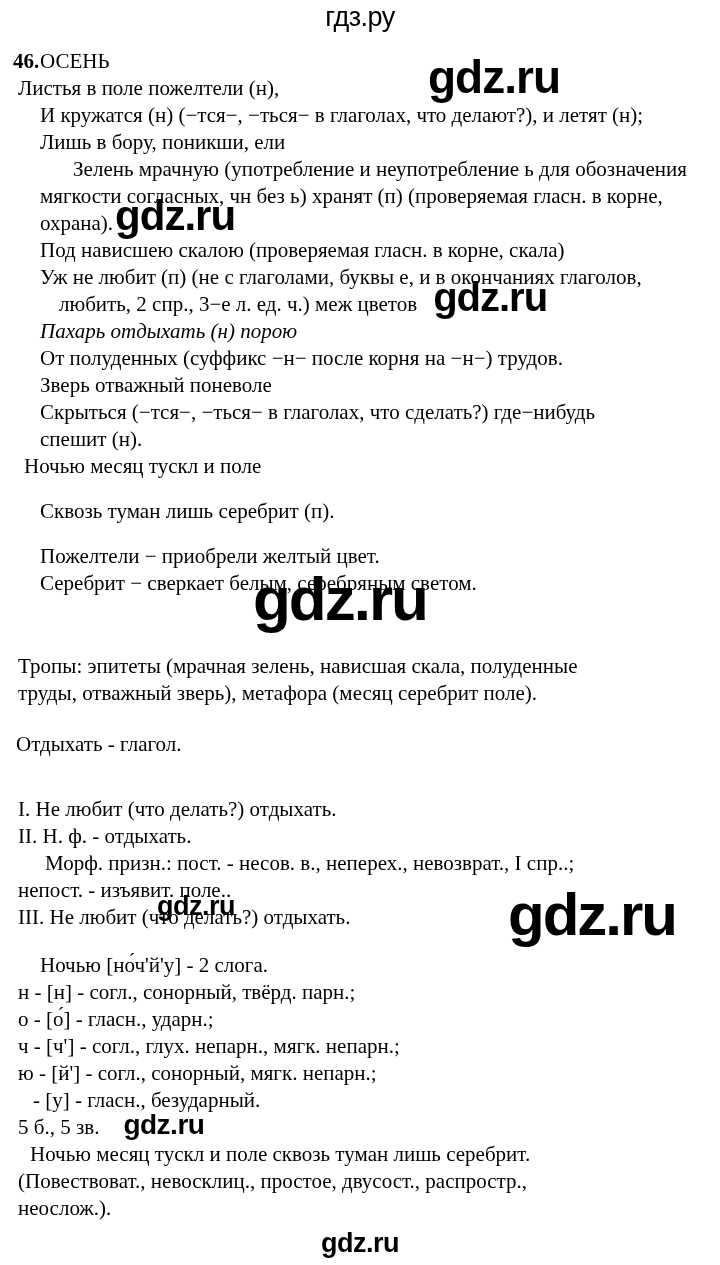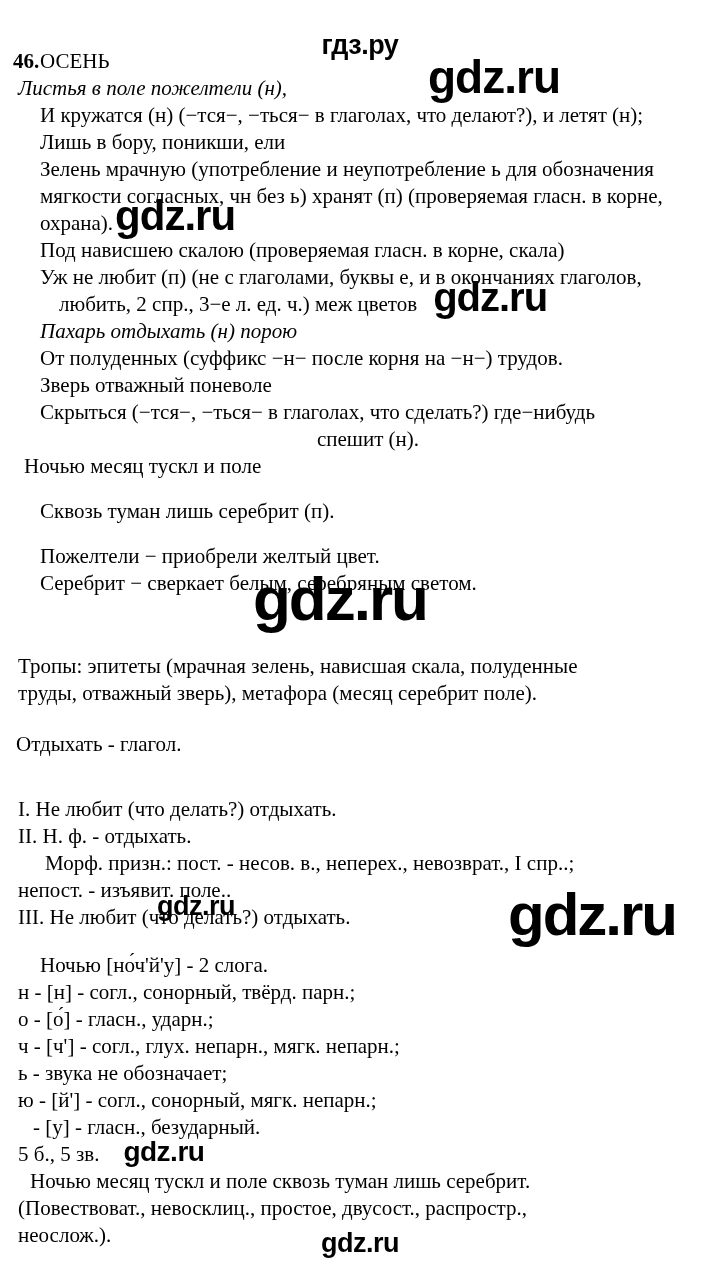--- a/index.html
+++ b/index.html
@@ -15,24 +15,23 @@
     color: #000000;
     overflow: hidden;
     font-family: "Liberation Serif", serif;
   }
   
   .site-header {
     position: absolute;
     top: 2px; left: 0; right: 0;
     text-align: center;
     font-family: "Liberation Sans", sans-serif;
-    font-weight: 700;
+    font-weight: 400;
     font-size: 27px;
     letter-spacing: -0.5px;
-    margin-top: 28px;
   }
   .site-footer {
     position: absolute;
     top: 1228px; left: 0; right: 0;
     text-align: center;
     font-family: "Liberation Sans", sans-serif;
     font-weight: 700;
     font-size: 27px;
     letter-spacing: -0.5px;
   }
@@ -85,51 +84,50 @@
 <div class="page">
 
   <div class="site-header">гдз.ру</div>
 
   <div class="wm wm-top">gdz.ru</div>
 
   <div class="exercise-number">46.</div>
 
   <div class="text-body">
       <div class="line" style="padding-left: 40px;"><span>ОСЕНЬ</span></div>
-      <div class="line" style=" font-style: italic;"><span>Листья в поле пожелтели (н),</span></div>
+      <div class="line" style=""><span>Листья в поле пожелтели (н),</span></div>
       <div class="line" style="padding-left: 40px;"><span>И кружатся (н) (−тся−, −ться− в глаголах, что делают?), и летят (н);</span></div>
       <div class="line" style="padding-left: 40px;"><span>Лишь в бору, поникши, ели</span></div>
-      <div class="line" style="padding-left: 40px;"><span>Зелень мрачную (употребление и неупотребление ь для обозначения</span></div>
+      <div class="line" style="padding-left: 40px; text-align: center;"><span>Зелень мрачную (употребление и неупотребление ь для обозначения</span></div>
       <div class="line" style="padding-left: 40px;"><span>мягкости согласных, чн без ь) хранят (п) (проверяемая гласн. в корне,</span></div>
       <div class="line" style="padding-left: 40px;"><span>охрана).</span><span class="wm-inline wm-md">gdz.ru</span></div>
       <div class="line" style="padding-left: 40px;"><span>Под нависшею скалою (проверяемая гласн. в корне, скала)</span></div>
       <div class="line" style="padding-left: 40px;"><span>Уж не любит (п) (не с глаголами, буквы е, и в окончаниях глаголов,</span></div>
       <div class="line" style="padding-left: 59px;"><span>любить, 2 спр., 3−е л. ед. ч.) меж цветов</span><span class="wm-inline wm-md2">gdz.ru</span></div>
       <div class="line" style="padding-left: 40px; font-style: italic;"><span>Пахарь отдыхать (н) порою</span></div>
       <div class="line" style="padding-left: 40px;"><span>От полуденных (суффикс −н− после корня на −н−) трудов.</span></div>
       <div class="line" style="padding-left: 40px;"><span>Зверь отважный поневоле</span></div>
       <div class="line" style="padding-left: 40px;"><span>Скрыться (−тся−, −ться− в глаголах, что сделать?) где−нибудь</span></div>
-      <div class="line" style="padding-left: 16px; text-align: center;"><span>спешит (н).</span></div>
+      <div class="line" style="padding-left: 40px;"><span>спешит (н).</span></div>
       <div class="line" style="padding-left: 24px;"><span>Ночью месяц тускл и поле</span></div>
       <div class="line" style="padding-left: 40px; margin-top: 18px;"><span>Сквозь туман лишь серебрит (п).</span></div>
       <div class="line" style="padding-left: 40px; margin-top: 18px;"><span>Пожелтели − приобрели желтый цвет.</span></div>
       <div class="line" style="padding-left: 40px;"><span>Серебрит − сверкает белым, серебряным светом.</span></div>
       <div class="line" style="margin-top: 56px;"><span>Тропы: эпитеты (мрачная зелень, нависшая скала, полуденные</span></div>
       <div class="line"><span>труды, отважный зверь), метафора (месяц серебрит поле).</span></div>
       <div class="line" style="padding-left: 16px; margin-top: 24px;"><span>Отдыхать - глагол.</span></div>
       <div class="line" style="margin-top: 38px;"><span>I. Не любит (что делать?) отдыхать.</span></div>
       <div class="line"><span>II. Н. ф. - отдыхать.</span></div>
       <div class="line" style="padding-left: 45px;"><span>Морф. призн.: пост. - несов. в., неперех., невозврат., I спр..;</span></div>
       <div class="line"><span>непост. - изъявит. поле..</span></div>
       <div class="line"><span>III. Не любит (что делать?) отдыхать.</span></div>
       <div class="line" style="padding-left: 40px; margin-top: 21px;"><span>Ночью [но́ч'й'у] - 2 слога.</span></div>
       <div class="line"><span>н - [н] - согл., сонорный, твёрд. парн.;</span></div>
       <div class="line"><span>о - [о́] - гласн., ударн.;</span></div>
       <div class="line"><span>ч - [ч'] - согл., глух. непарн., мягк. непарн.;</span></div>
-      <div class="line"><span>ь - звука не обозначает;</span></div>
       <div class="line"><span>ю - [й'] - согл., сонорный, мягк. непарн.;</span></div>
       <div class="line" style="padding-left: 33px;"><span>- [у] - гласн., безударный.</span></div>
       <div class="line"><span>5 б., 5 зв.</span><span class="wm-inline wm-sm">gdz.ru</span></div>
       <div class="line" style="padding-left: 30px;"><span>Ночью месяц тускл и поле сквозь туман лишь серебрит.</span></div>
       <div class="line"><span>(Повествоват., невосклиц., простое, двусост., распростр.,</span></div>
       <div class="line"><span>неослож.).</span></div>
     </div>
 
   <div class="wm wm-mid">gdz.ru</div>
 

